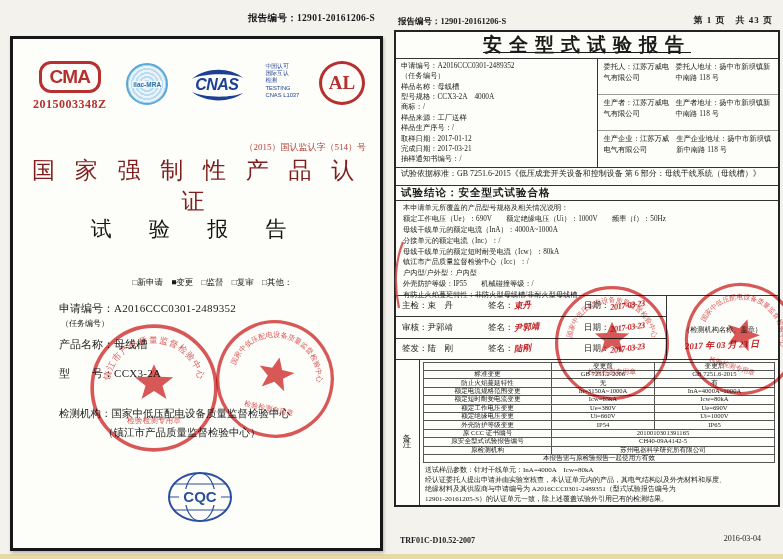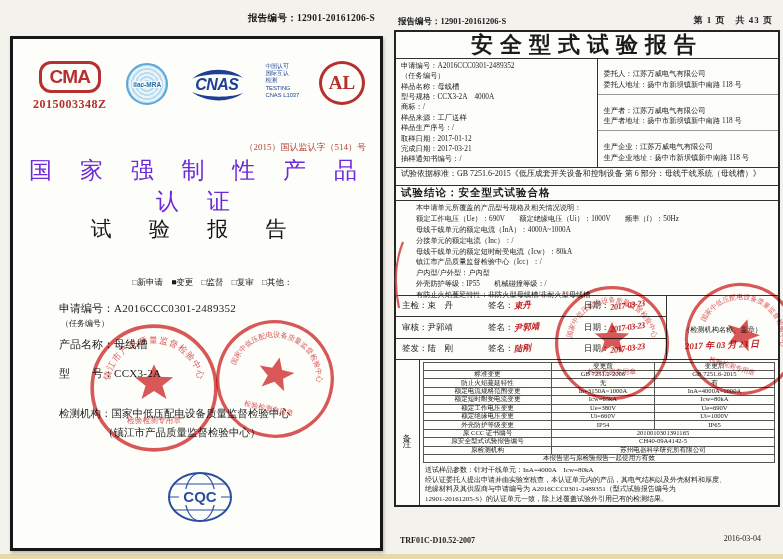--- a/index.html
+++ b/index.html
@@ -20,50 +20,50 @@
   .ilac{width:42px;height:42px;border-radius:50%;border:2px solid #5aa7d8;margin-top:2px;
         background:repeating-radial-gradient(circle at 50% 50%, #eaf4fb 0 2px, #bcdcf0 2px 4px);
         display:flex;align-items:center;justify-content:center;}
   .ilac span{font-size:6.5px;font-weight:bold;color:#2a6ea8;background:rgba(255,255,255,.7);padding:0 1px;font-family:"Liberation Sans",sans-serif;}
   .cnas{position:relative;width:58px;height:40px;margin-top:4px;display:flex;align-items:center;justify-content:center;}
   .cnas b{color:#1d3f94;font-size:16px;font-style:italic;letter-spacing:-.5px;font-family:"Liberation Sans",sans-serif;}
   .accred{margin-top:2px;font-size:5.8px;line-height:1.25;color:#1d3f94;font-family:"Liberation Sans",sans-serif;}
   .al-box{width:46px;height:44px;border-radius:50%;border:3px solid #b5302f;display:flex;align-items:center;justify-content:center;}
   .al-box span{color:#b5302f;font-size:19px;font-weight:bold;font-family:"Liberation Serif",serif;}
   .cert-no{position:absolute;right:14px;top:102px;color:#b5433a;font-size:9px;}
-  .lp-title1{position:absolute;left:0;top:116px;width:100%;text-align:center;font-size:23px;letter-spacing:7px;color:#6d28d9;font-family:Liberation Mono, monospace;}
+  .lp-title1{position:absolute;left:0;top:116px;width:100%;text-align:center;font-size:23px;letter-spacing:7px;color:#7f1d1d;}
   .lp-title2{position:absolute;left:0;top:176px;width:100%;text-align:center;font-size:21px;letter-spacing:16px;color:#141414;}
   .lp-checks{position:absolute;left:16px;top:238px;width:100%;text-align:center;font-size:8.5px;}
   .lp-checks span{margin:0 3px;}
   .lp-fields{position:absolute;left:46px;top:262px;width:310px;font-size:11px;}
   .lp-field{margin-bottom:2px;}
   .lp-note{font-size:8px;margin:0 0 8px 2px;}
   .lp-org2{margin-top:5px;padding-left:44px;font-size:10.5px;}
   .lp-field .val{letter-spacing:.3px;}
   .cqc{position:absolute;left:150px;top:430px;width:74px;height:56px;}
 
   
   .stamp{position:absolute;mix-blend-mode:multiply;opacity:.85;}
 
   
   .page-right{position:absolute;left:390px;top:0;width:393px;height:559px;}
   .rp-reportno{position:absolute;left:8px;top:16px;font-size:8.5px;font-weight:bold;}
   .rp-pageinfo{position:absolute;right:10px;top:14px;font-size:9px;font-weight:bold;letter-spacing:1px;}
   .rtable{position:absolute;left:4px;top:30px;width:386px;height:477px;border:2px solid #242424;background:#fdfdfa;
           display:flex;flex-direction:column;}
   .r-title{height:27px;border-bottom:1px solid #333;display:flex;align-items:center;justify-content:center;
-           font-size:22px;font-weight:bold;letter-spacing:7px;}
+           font-size:19px;font-weight:bold;letter-spacing:7px;text-decoration:underline;}
   .r-info{height:118px;border-bottom:1px solid #333;display:flex;}
   .r-info-left{width:53%;border-right:1px solid #333;padding:2px 5px;font-size:7.3px;line-height:1.42;}
   .r-info-right{width:47%;display:flex;flex-direction:column;font-size:7.3px;}
-  .party{flex:1;padding:3px 5px;display:flex;flex-direction:column;justify-content:flex-end;line-height:1.5;border-bottom:1px solid #9a9a9a;}
+  .party{flex:1;padding:3px 5px;display:flex;flex-direction:row;justify-content:flex-start;line-height:1.5;border-bottom:1px solid #9a9a9a;}
   .party:last-child{border-bottom:none;}
   .r-standard{height:23px;border-bottom:1px solid #333;padding:1px 5px;font-size:8px;line-height:1.32;}
   .r-conclusion{height:15px;border-bottom:1px solid #333;padding:0 5px;font-size:10.5px;font-weight:bold;letter-spacing:1px;line-height:14px;}
-  .r-specs{height:95px;border-bottom:1px solid #333;padding:2px 20px;font-size:7.2px;line-height:1.5;}
+  .r-specs{height:95px;border-bottom:1px solid #333;padding:2px 7px;font-size:7.2px;line-height:1.5;}
   .r-sign{height:80px;border-bottom:1px solid #333;display:flex;}
   .sign-left{flex:1;display:flex;flex-direction:column;}
   .sign-row{flex:1;display:flex;align-items:center;border-bottom:1px solid #333;font-size:8.5px;}
   .sign-row:last-child{border-bottom:none;}
   .c-role{width:92px;padding-left:6px;}
   .c-sig{width:96px;}
   .c-date{flex:1;}
   .sign-right{width:112px;border-left:1px solid #333;display:flex;flex-direction:column;justify-content:flex-end;align-items:center;
               font-size:7.2px;padding-bottom:5px;line-height:1.8;}
   .hand{color:#bf2328;font-style:italic;display:inline-block;transform:rotate(-5deg);font-weight:bold;}

